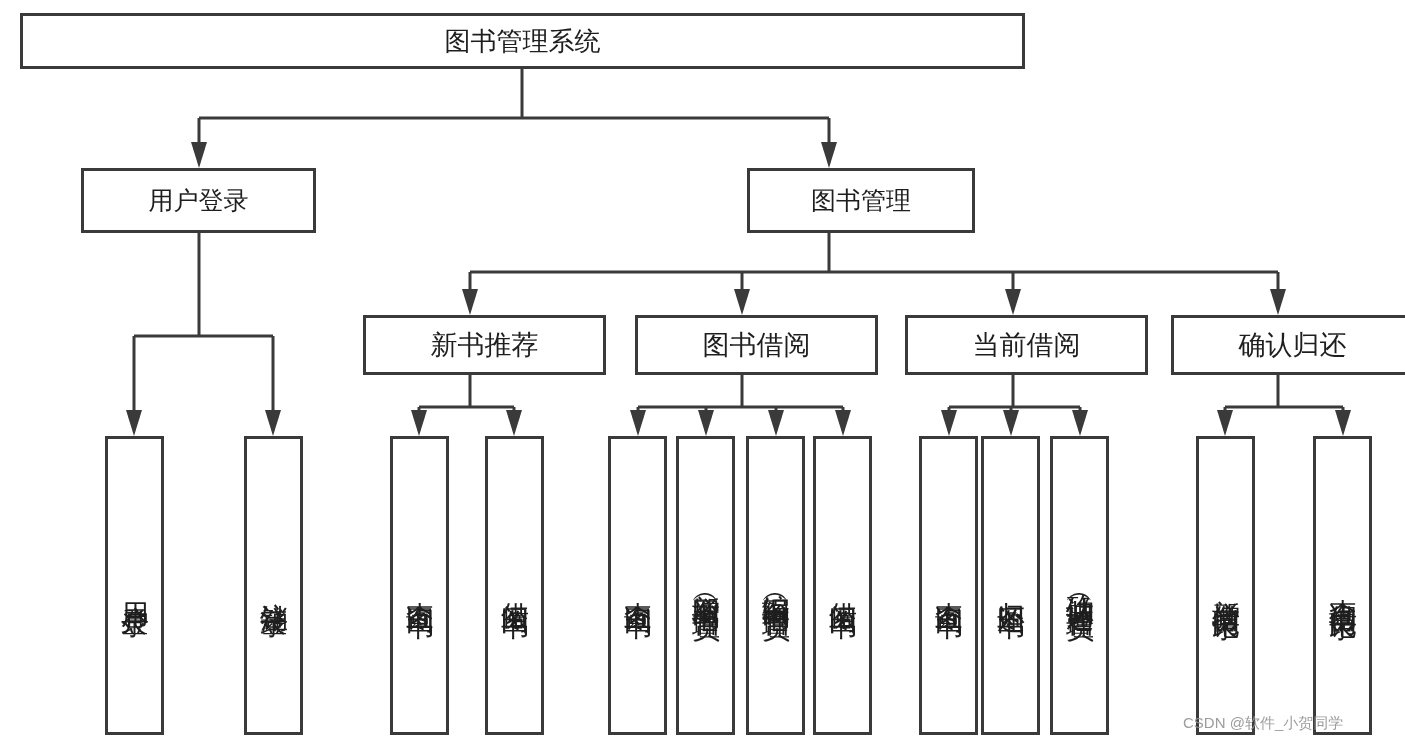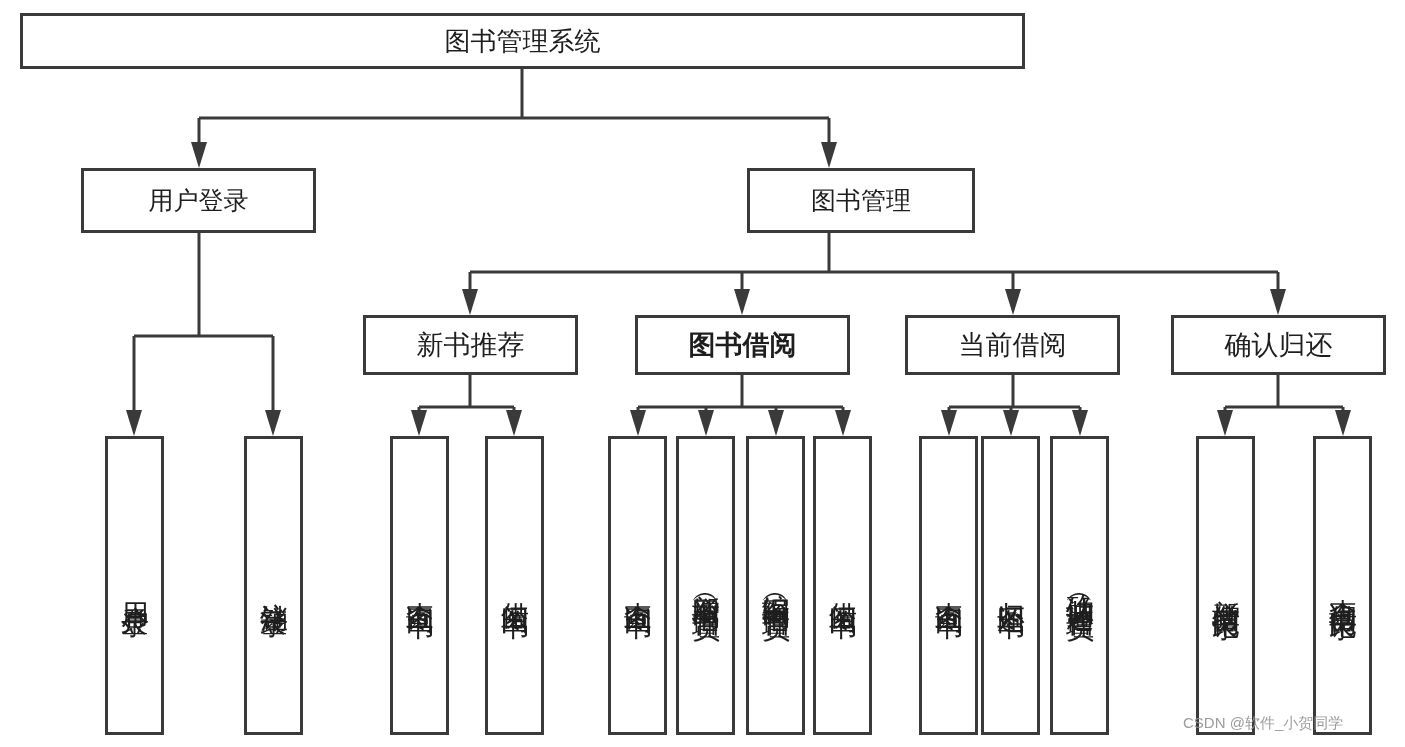--- a/index.html
+++ b/index.html
@@ -27,23 +27,23 @@
     align-items: center;
     justify-content: center;
     text-align: center;
     line-height: 1;
   }
   
   .h-root { left: 20px;  top: 13px;  width: 1005px; height: 56px; font-size: 26px; }
   .h-l2   { top: 168px; height: 65px; font-size: 25px; }
   .p-user-login { left: 81px;  width: 235px; }
   .p-book-mgmt  { left: 747px; width: 228px; }
-  .h-l3   { top: 315px; height: 60px; width: 215px; font-size: 27px; }
+  .h-l3   { top: 315px; height: 60px; width: 243px; font-size: 27px; }
   .p-new-book       { left: 363px; }
-  .p-book-borrow    { left: 635px; font-weight: bold; }
+  .p-book-borrow    { left: 635px; }
   .p-current-borrow { left: 905px; text-align: center; }
   .p-borrow-record  { left: 1171px; }
   
   .v {
     top: 436px; height: 299px; width: 59px;
     writing-mode: vertical-rl;
     text-orientation: mixed;
     font-size: 28px;
     letter-spacing: 3px;
   }

